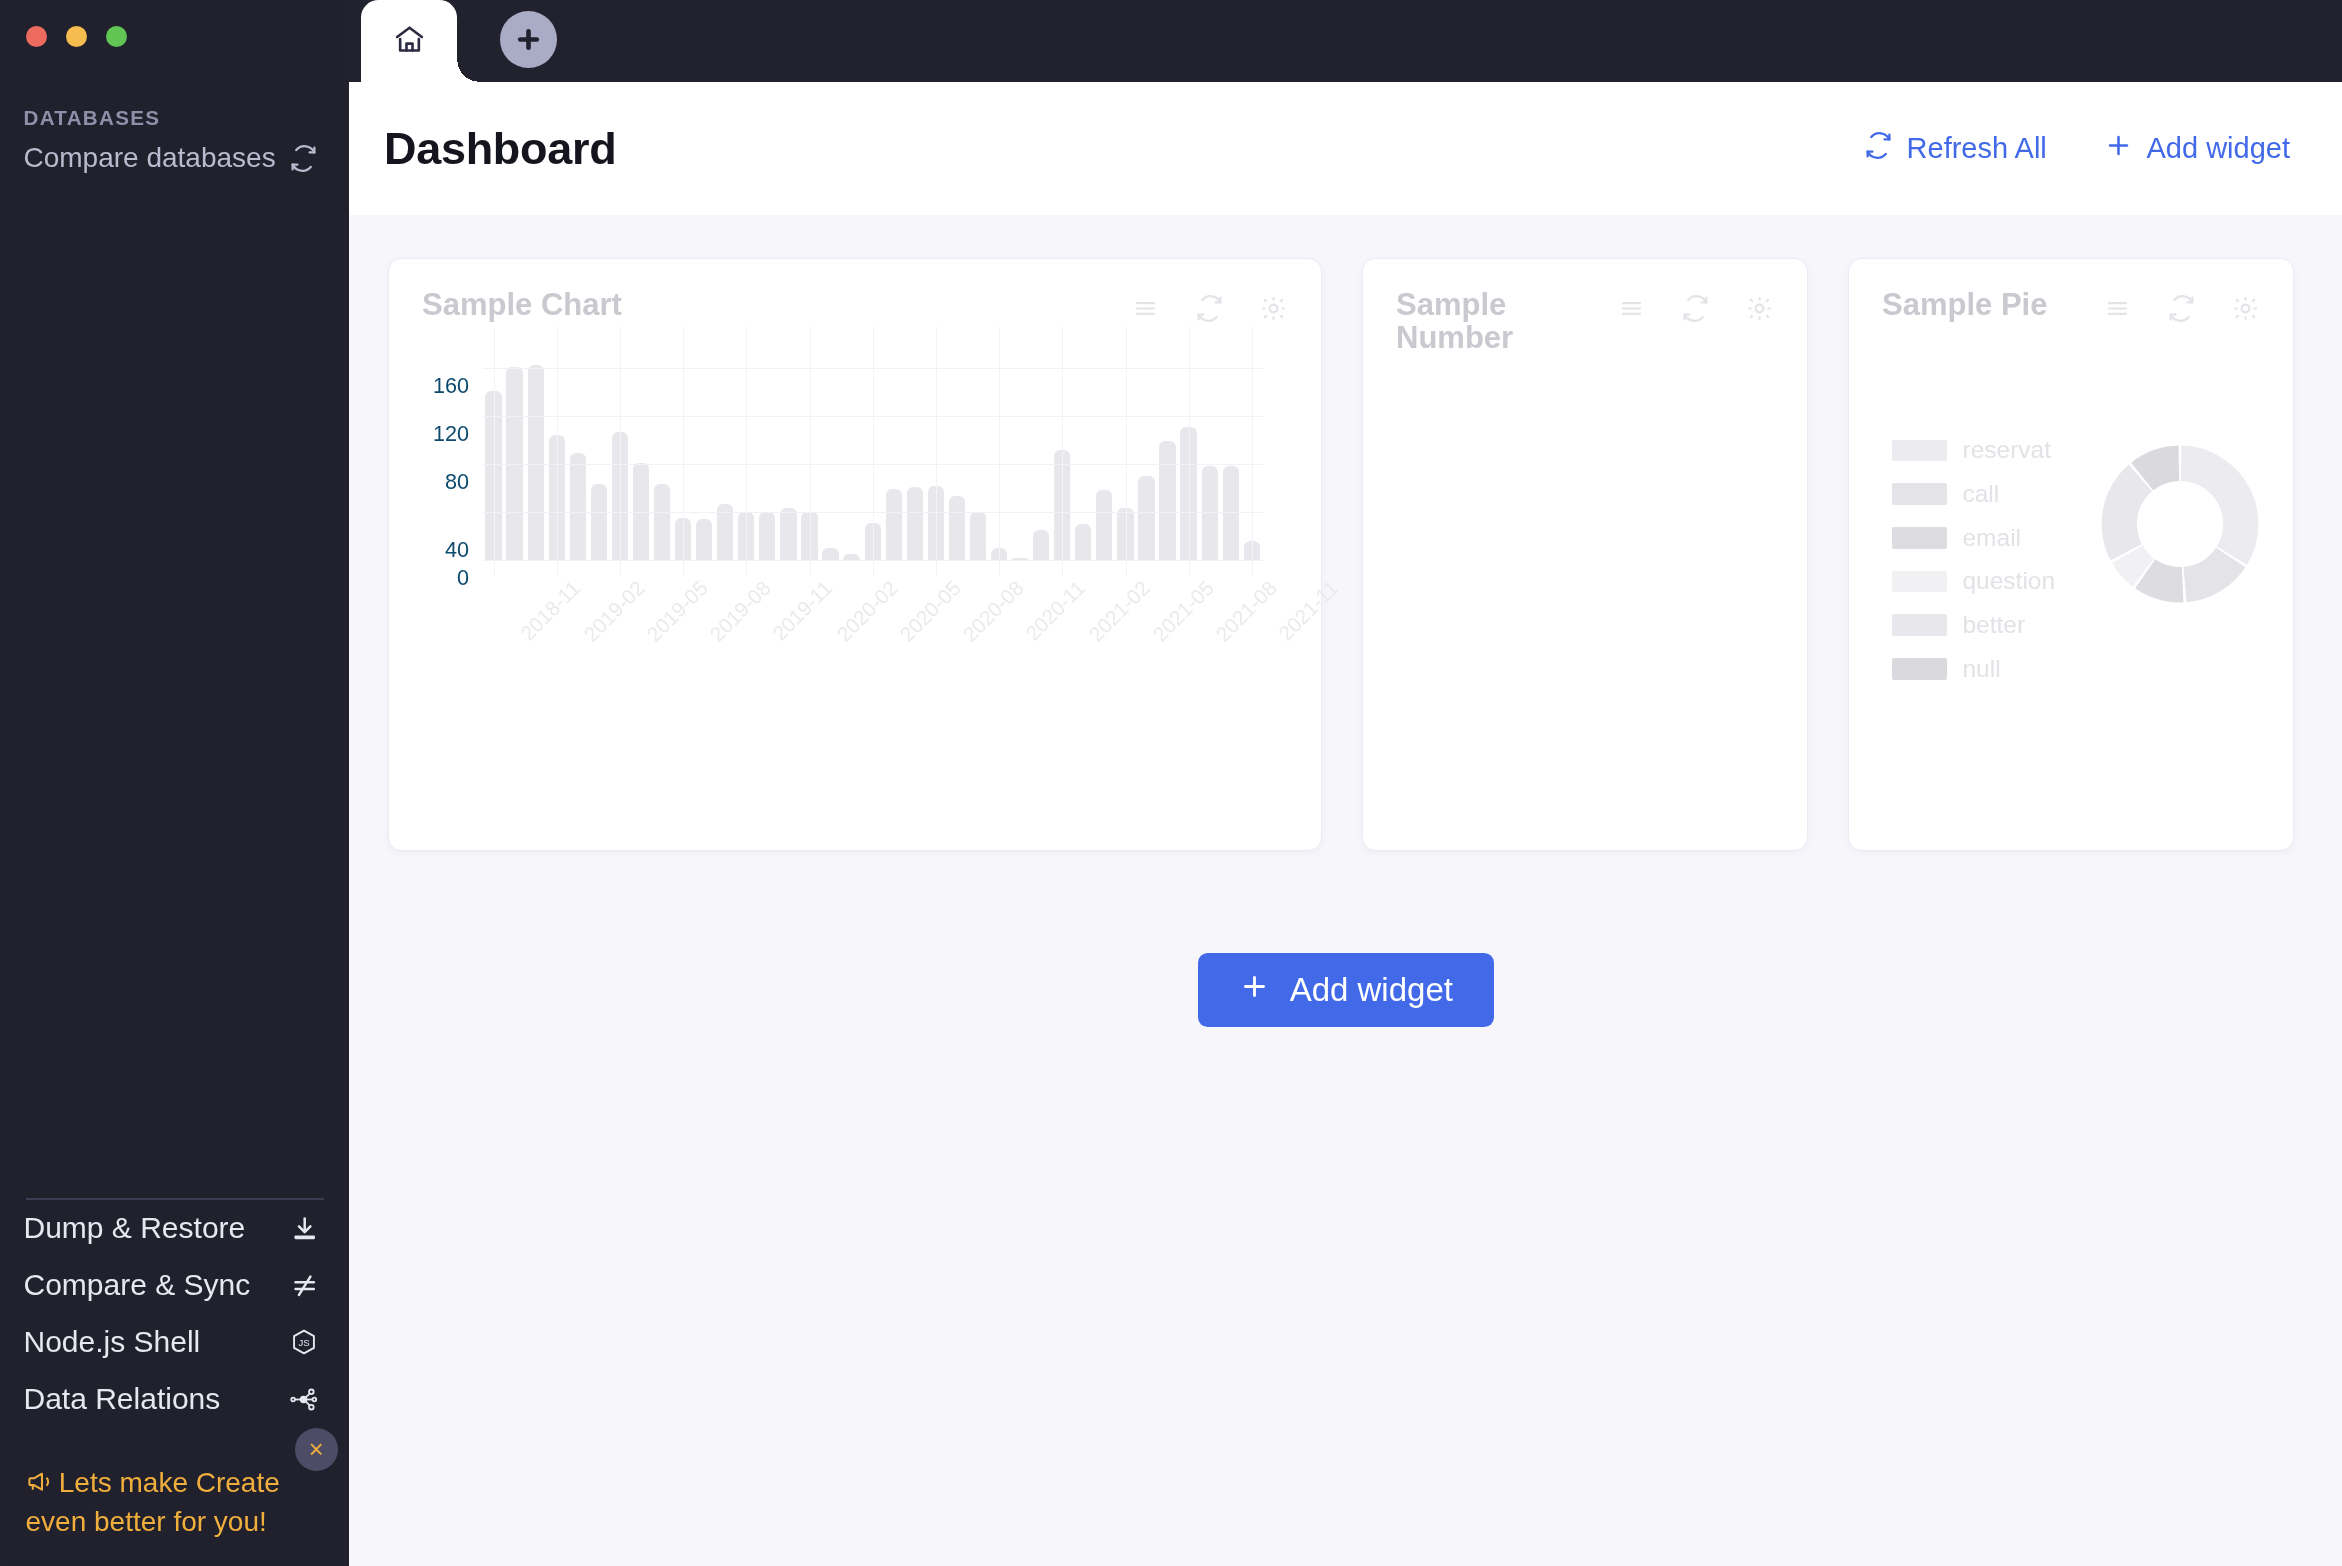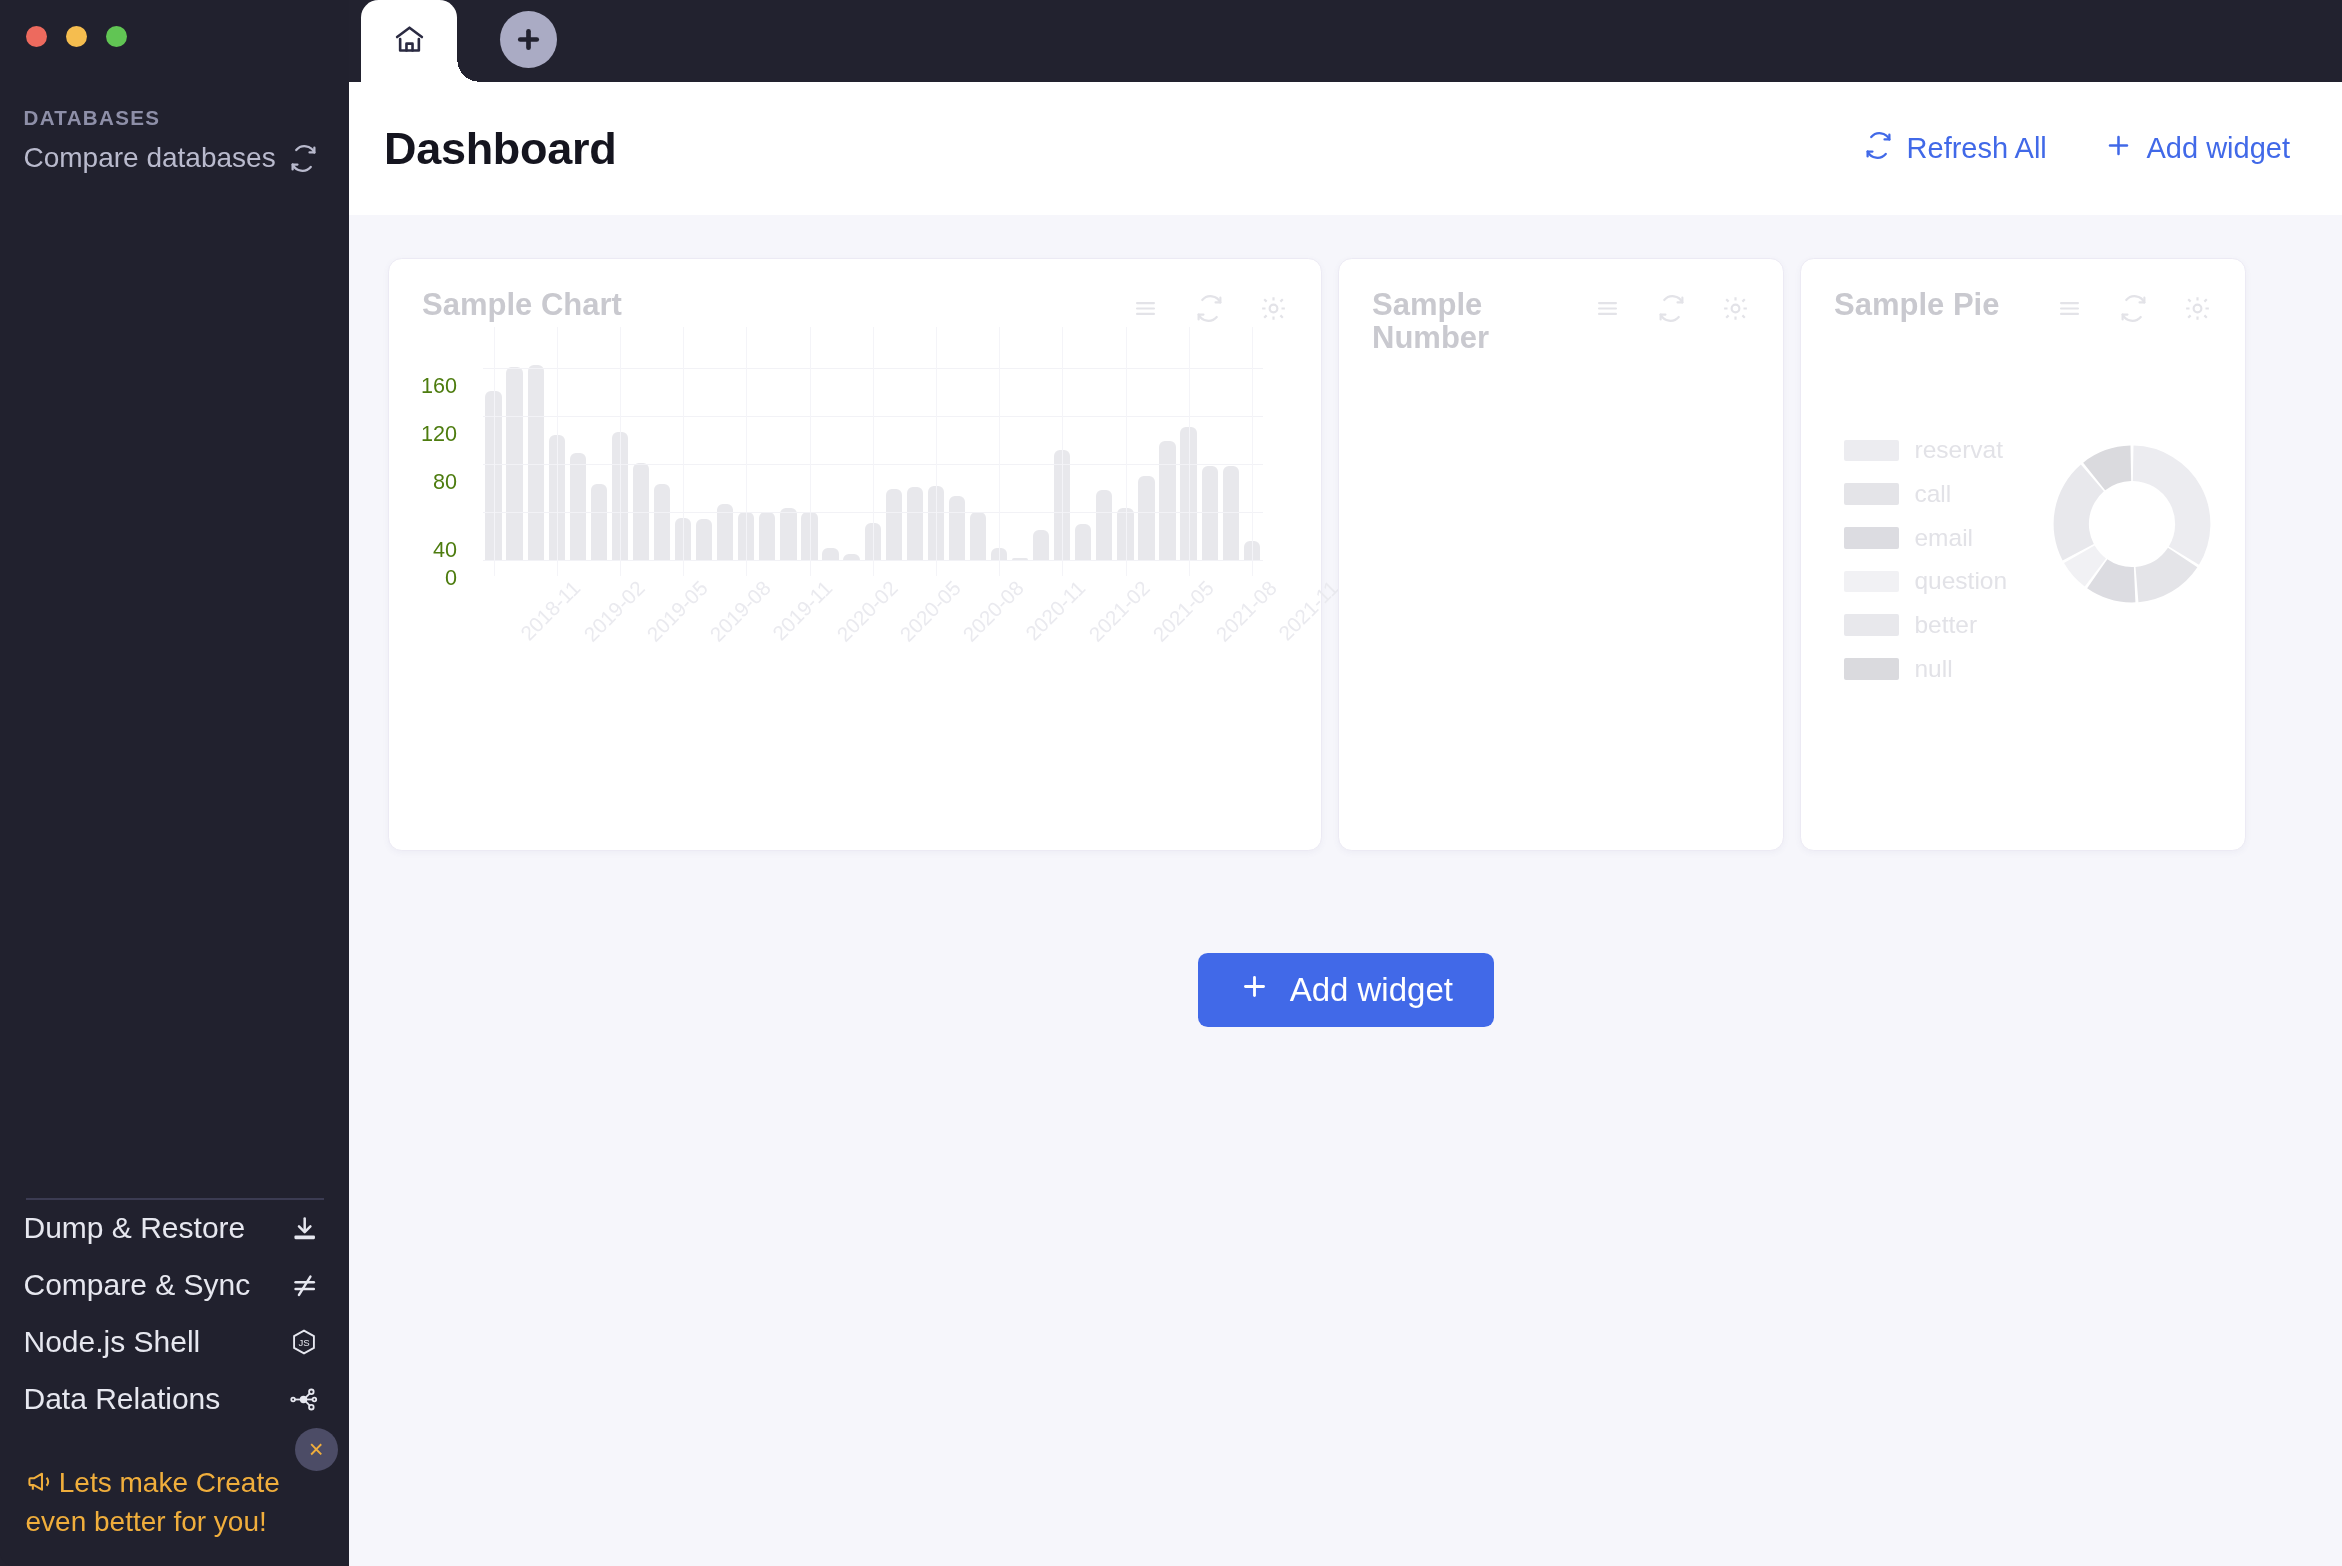--- a/index.html
+++ b/index.html
@@ -111,42 +111,42 @@
   .link-btn {
     display: flex; align-items: center; gap: 13.7px;
     color: #4169e8; font-size: 29px; cursor: pointer;
   }
 
   .board {
     flex: 1 1 auto; background: #f6f6fb;
     padding: 43px 39px 0 39px;
     overflow: hidden;
   }
-  .widgets { display: flex; gap: 16px; }
+  .widgets { display: flex; gap: 40px; }
   .card {
     background: #ffffff; border-radius: 13.7px;
     border: 1px solid #eceaf4;
     box-shadow: 0 2px 6.9px rgba(90,90,140,.055);
     height: 593px; position: relative; padding: 29px 33px 0 33px;
   }
   .card.wide { width: 934px; }
   .card.narrow { width: 446px; }
   .card-head { display: flex; align-items: flex-start; justify-content: space-between; }
   .card-title {
     font-size: 31px; font-weight: bold; color: #c9c9cf; line-height: 1.07;
     max-width: 186px;
   }
   .card.wide .card-title { max-width: none; }
   .card-icons { display: flex; align-items: center; gap: 35px; margin-top: 5.9px; }
   .card-ico { color: #e3e3e8; cursor: pointer; display: flex; }
 
   
   .chart-wrap { position: relative; margin-top: 33px; height: 255px; }
   .ylabels { position: absolute; left: 0; top: 0; width: 51px; height: 204px; }
-  .ylabel { position: absolute; right: 16px; font-size: 21.6px; color: #4d7c0f; transform: translateY(-50%); }
+  .ylabel { position: absolute; right: 4px; font-size: 21.6px; color: #0c4a6e; transform: translateY(-50%); }
   .plot { position: absolute; left: 61px; right: 25.5px; top: -17.6px; height: 222px; }
   .gridline { position: absolute; left: 0; right: 0; height: 1px; background: #f2f2f6; }
   .vline { position: absolute; top: -11.8px; bottom: -15.7px; width: 1px; background: #f4f4f8; }
   .bars { position: absolute; left: 0; right: 0; bottom: 0; height: 204px; display: flex; align-items: flex-end; }
   .bar { background: #e8e8ec; border-radius: 5.9px 5.9px 0 0; margin: 0 2.4px; flex: 1 1 auto; }
   .xlabels { position: absolute; left: 61px; right: 25.5px; top: 214px; height: 118px; }
   .xlabel {
     position: absolute; top: 5.9px; font-size: 20.6px; color: #eaeaef;
     transform: rotate(-45deg); transform-origin: right top; white-space: nowrap;
   }

